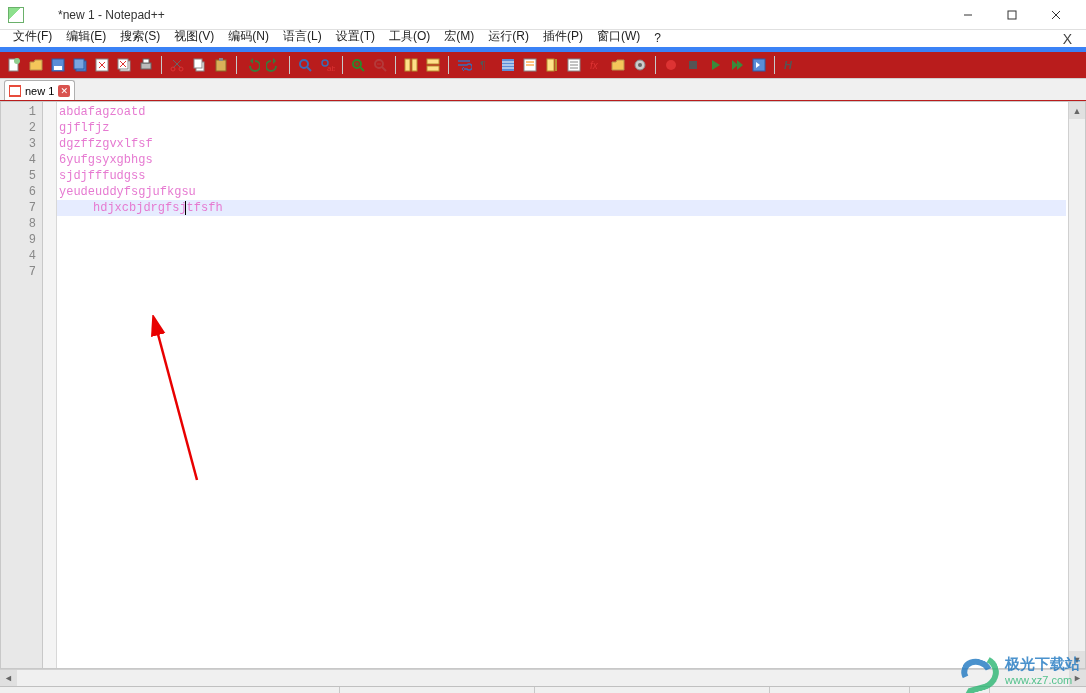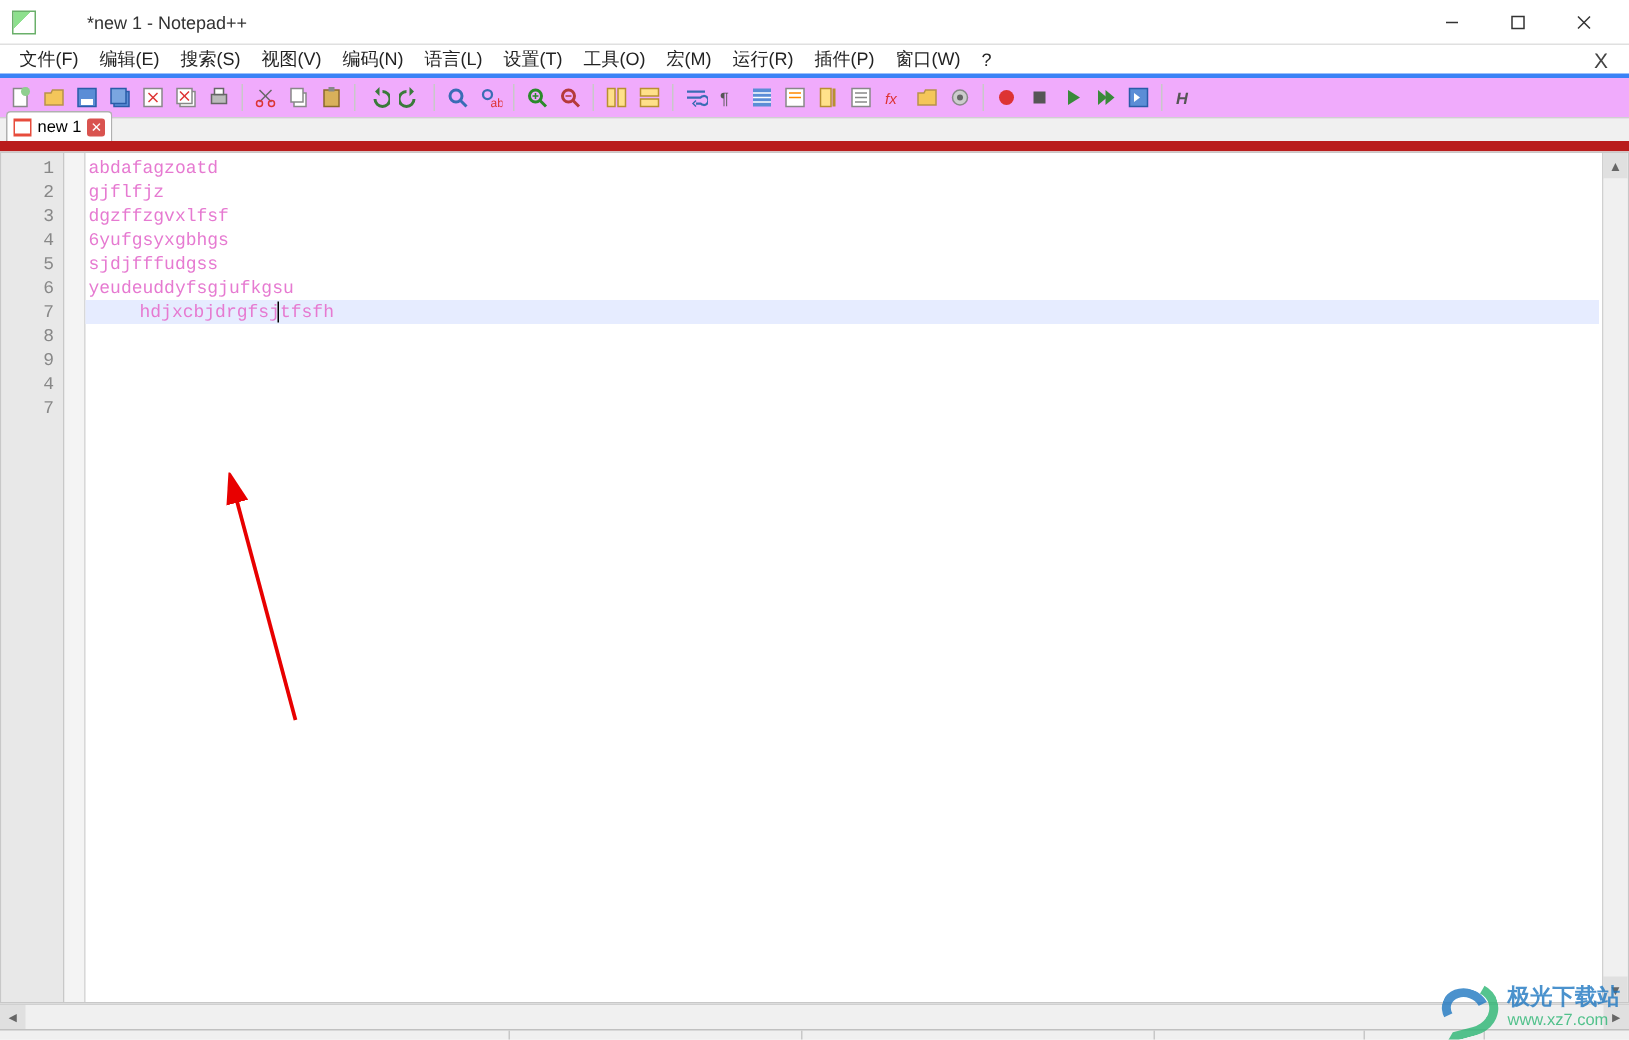--- a/index.html
+++ b/index.html
@@ -28,46 +28,46 @@
   margin-right: 6px;
 }
 .titlebar .title { flex: 0 0 auto; color: #333; }
 .titlebar .spacer { flex: 1; }
 .win-controls { display: flex; gap: 0; }
 .win-btn { width: 44px; height: 28px; display:flex; align-items:center; justify-content:center; color:#333; }
 .menubar {
   height: 22px;
   background: #fff;
   display: flex;
-  align-items: center;
+  align-items: flex-end;
   padding: 0 6px;
-  border-bottom: 3px solid #3b82f6;
+  border-bottom: 5px solid #3b82f6;
 }
 .menubar .menu-item { padding: 2px 7px; color:#222; cursor:default; }
 .menubar .help-close { margin-left:auto; padding:0 8px; font-size:14px; color:#444; }
 .toolbar {
   height: 27px;
-  background: #f0abfc;
+  background: #b91c1c;
   border-bottom: 1px solid #d0d0d0;
   display:flex;
   align-items:center;
   padding: 0 4px;
   gap: 2px;
 }
 .tb-btn {
   width: 20px; height: 20px;
   display:flex; align-items:center; justify-content:center;
   border-radius:2px;
   cursor:pointer;
 }
 .tb-sep { width:1px; height:18px; background:#c8c8c8; margin:0 3px; }
 .tabbar {
   height: 22px;
   background: #f0f0f0;
-  border-bottom: 7px solid #b91c1c;
+  border-bottom: 1px solid #b91c1c;
   display:flex;
   align-items:flex-end;
   padding-left: 4px;
 }
 .tab {
   height: 20px;
   background:#fff;
   border:1px solid #b0b0b0;
   border-bottom:none;
   border-radius: 3px 3px 0 0;

